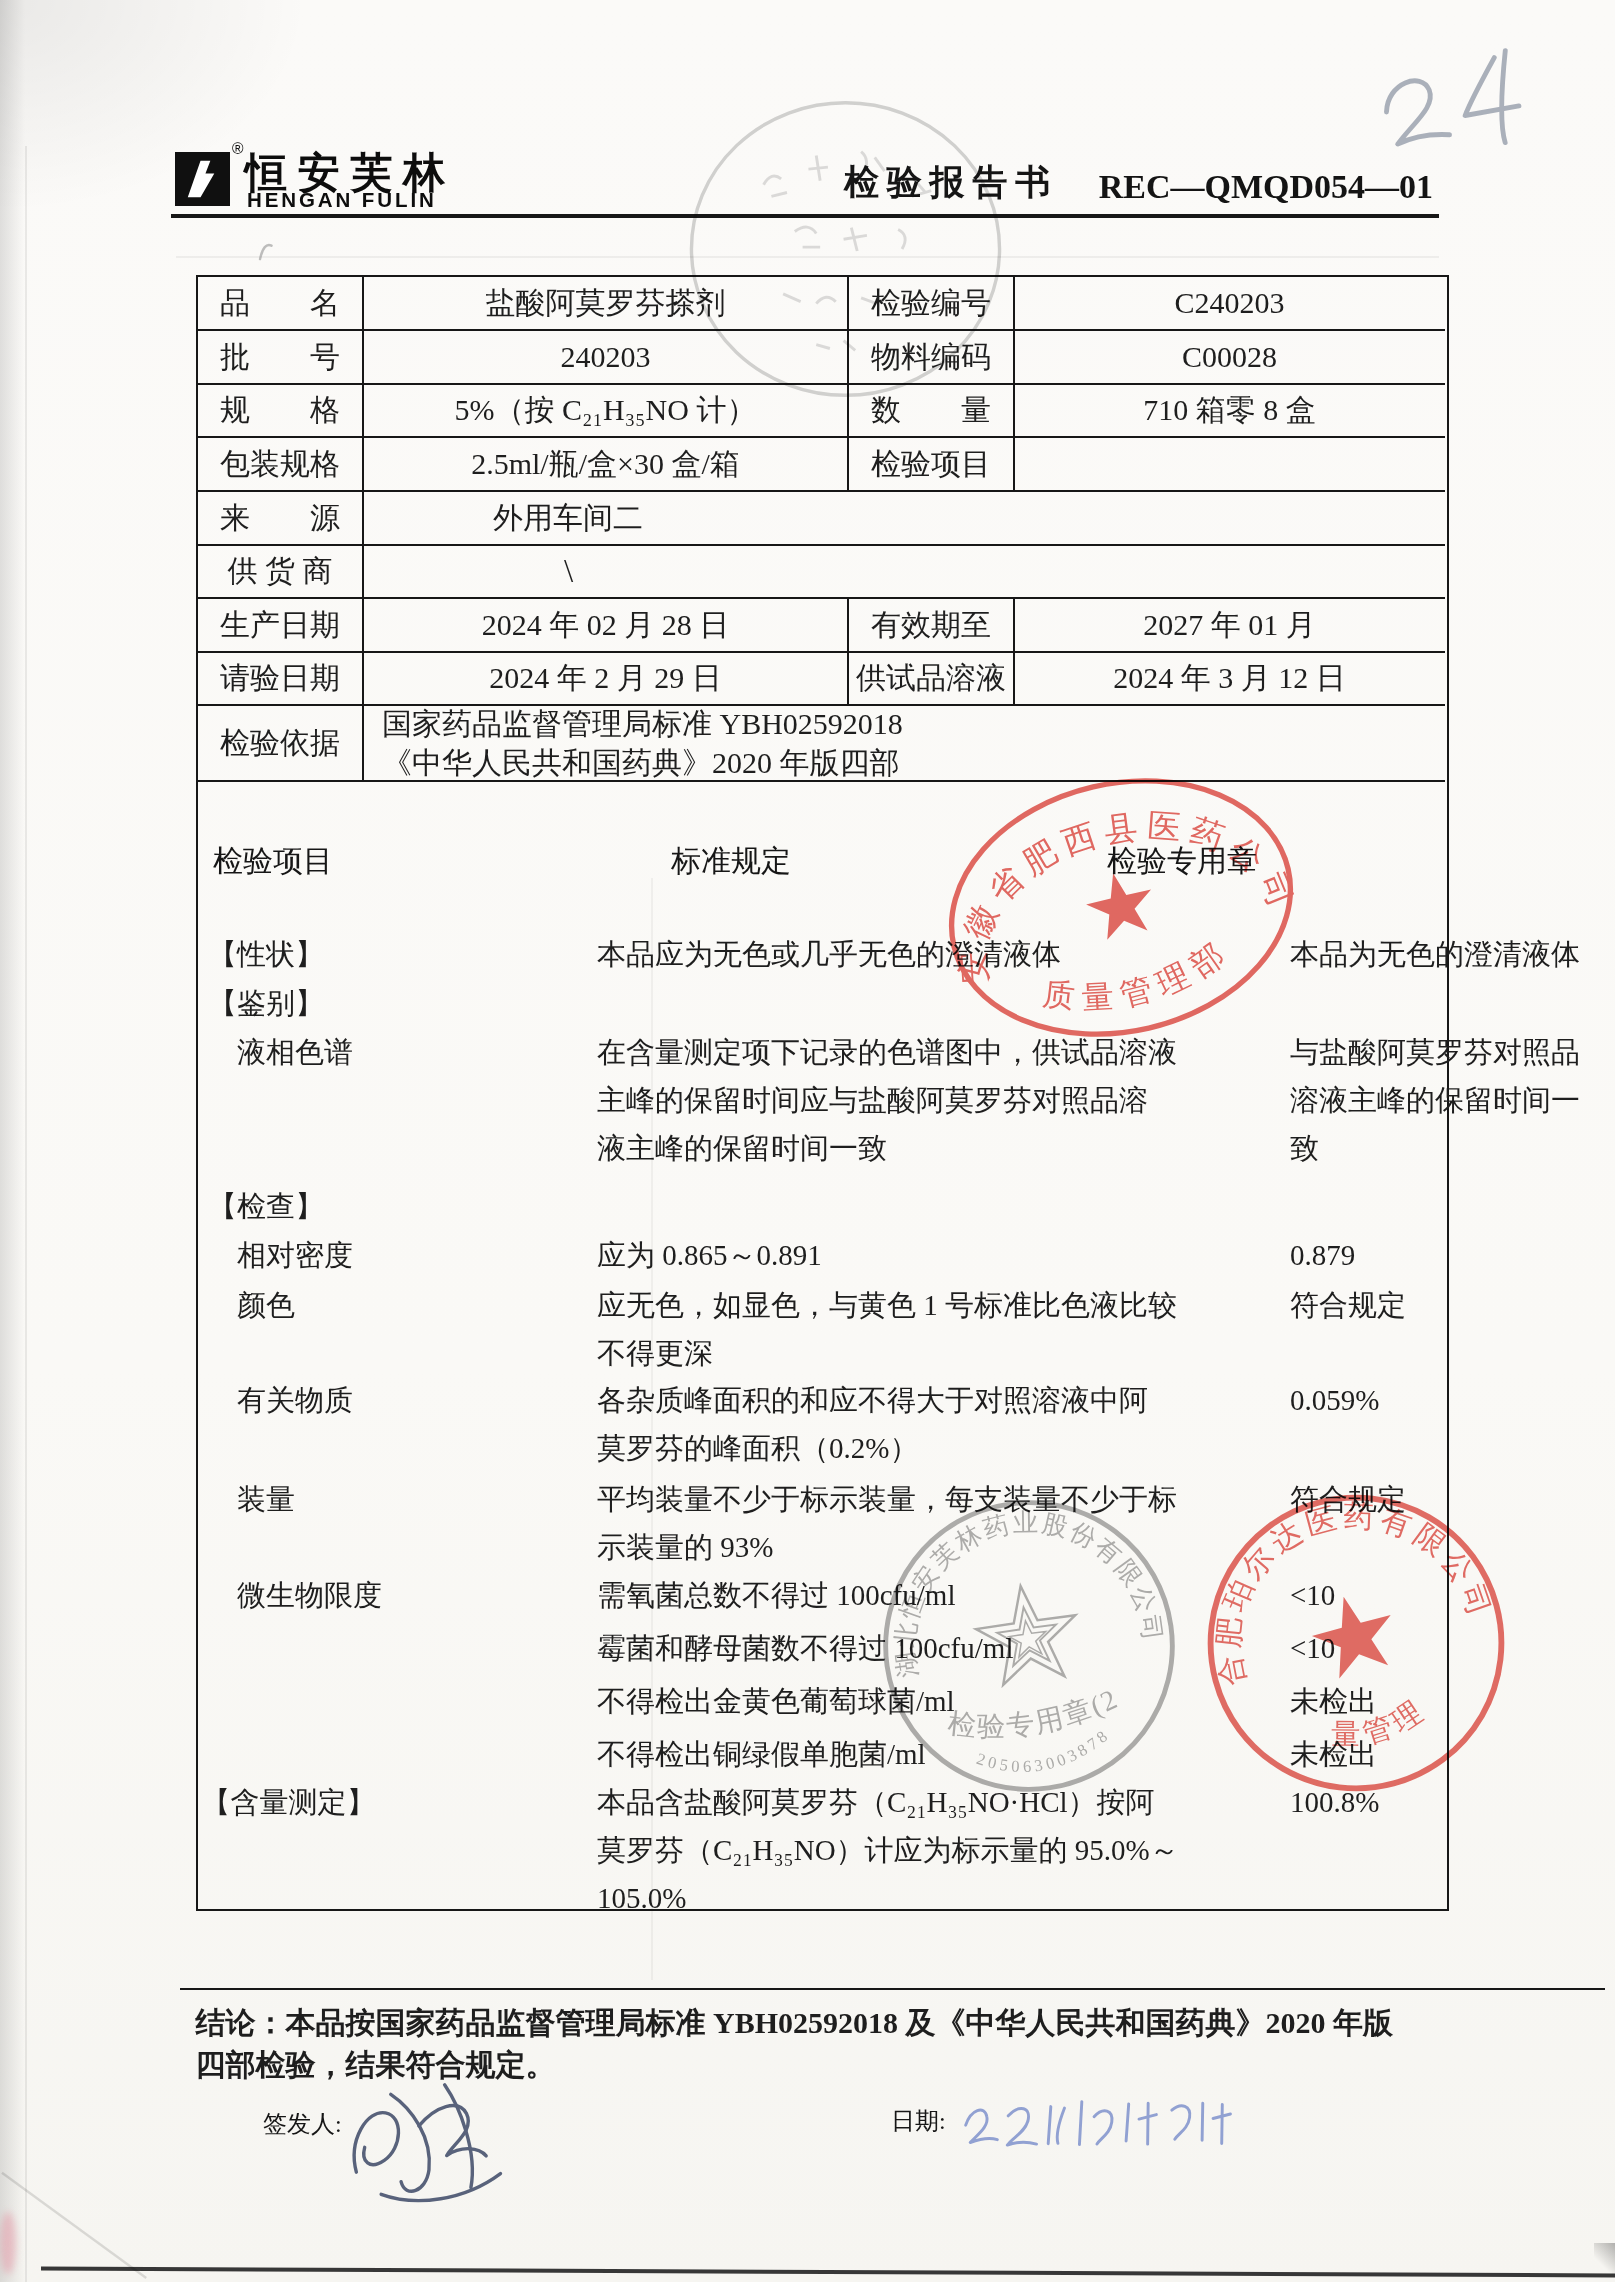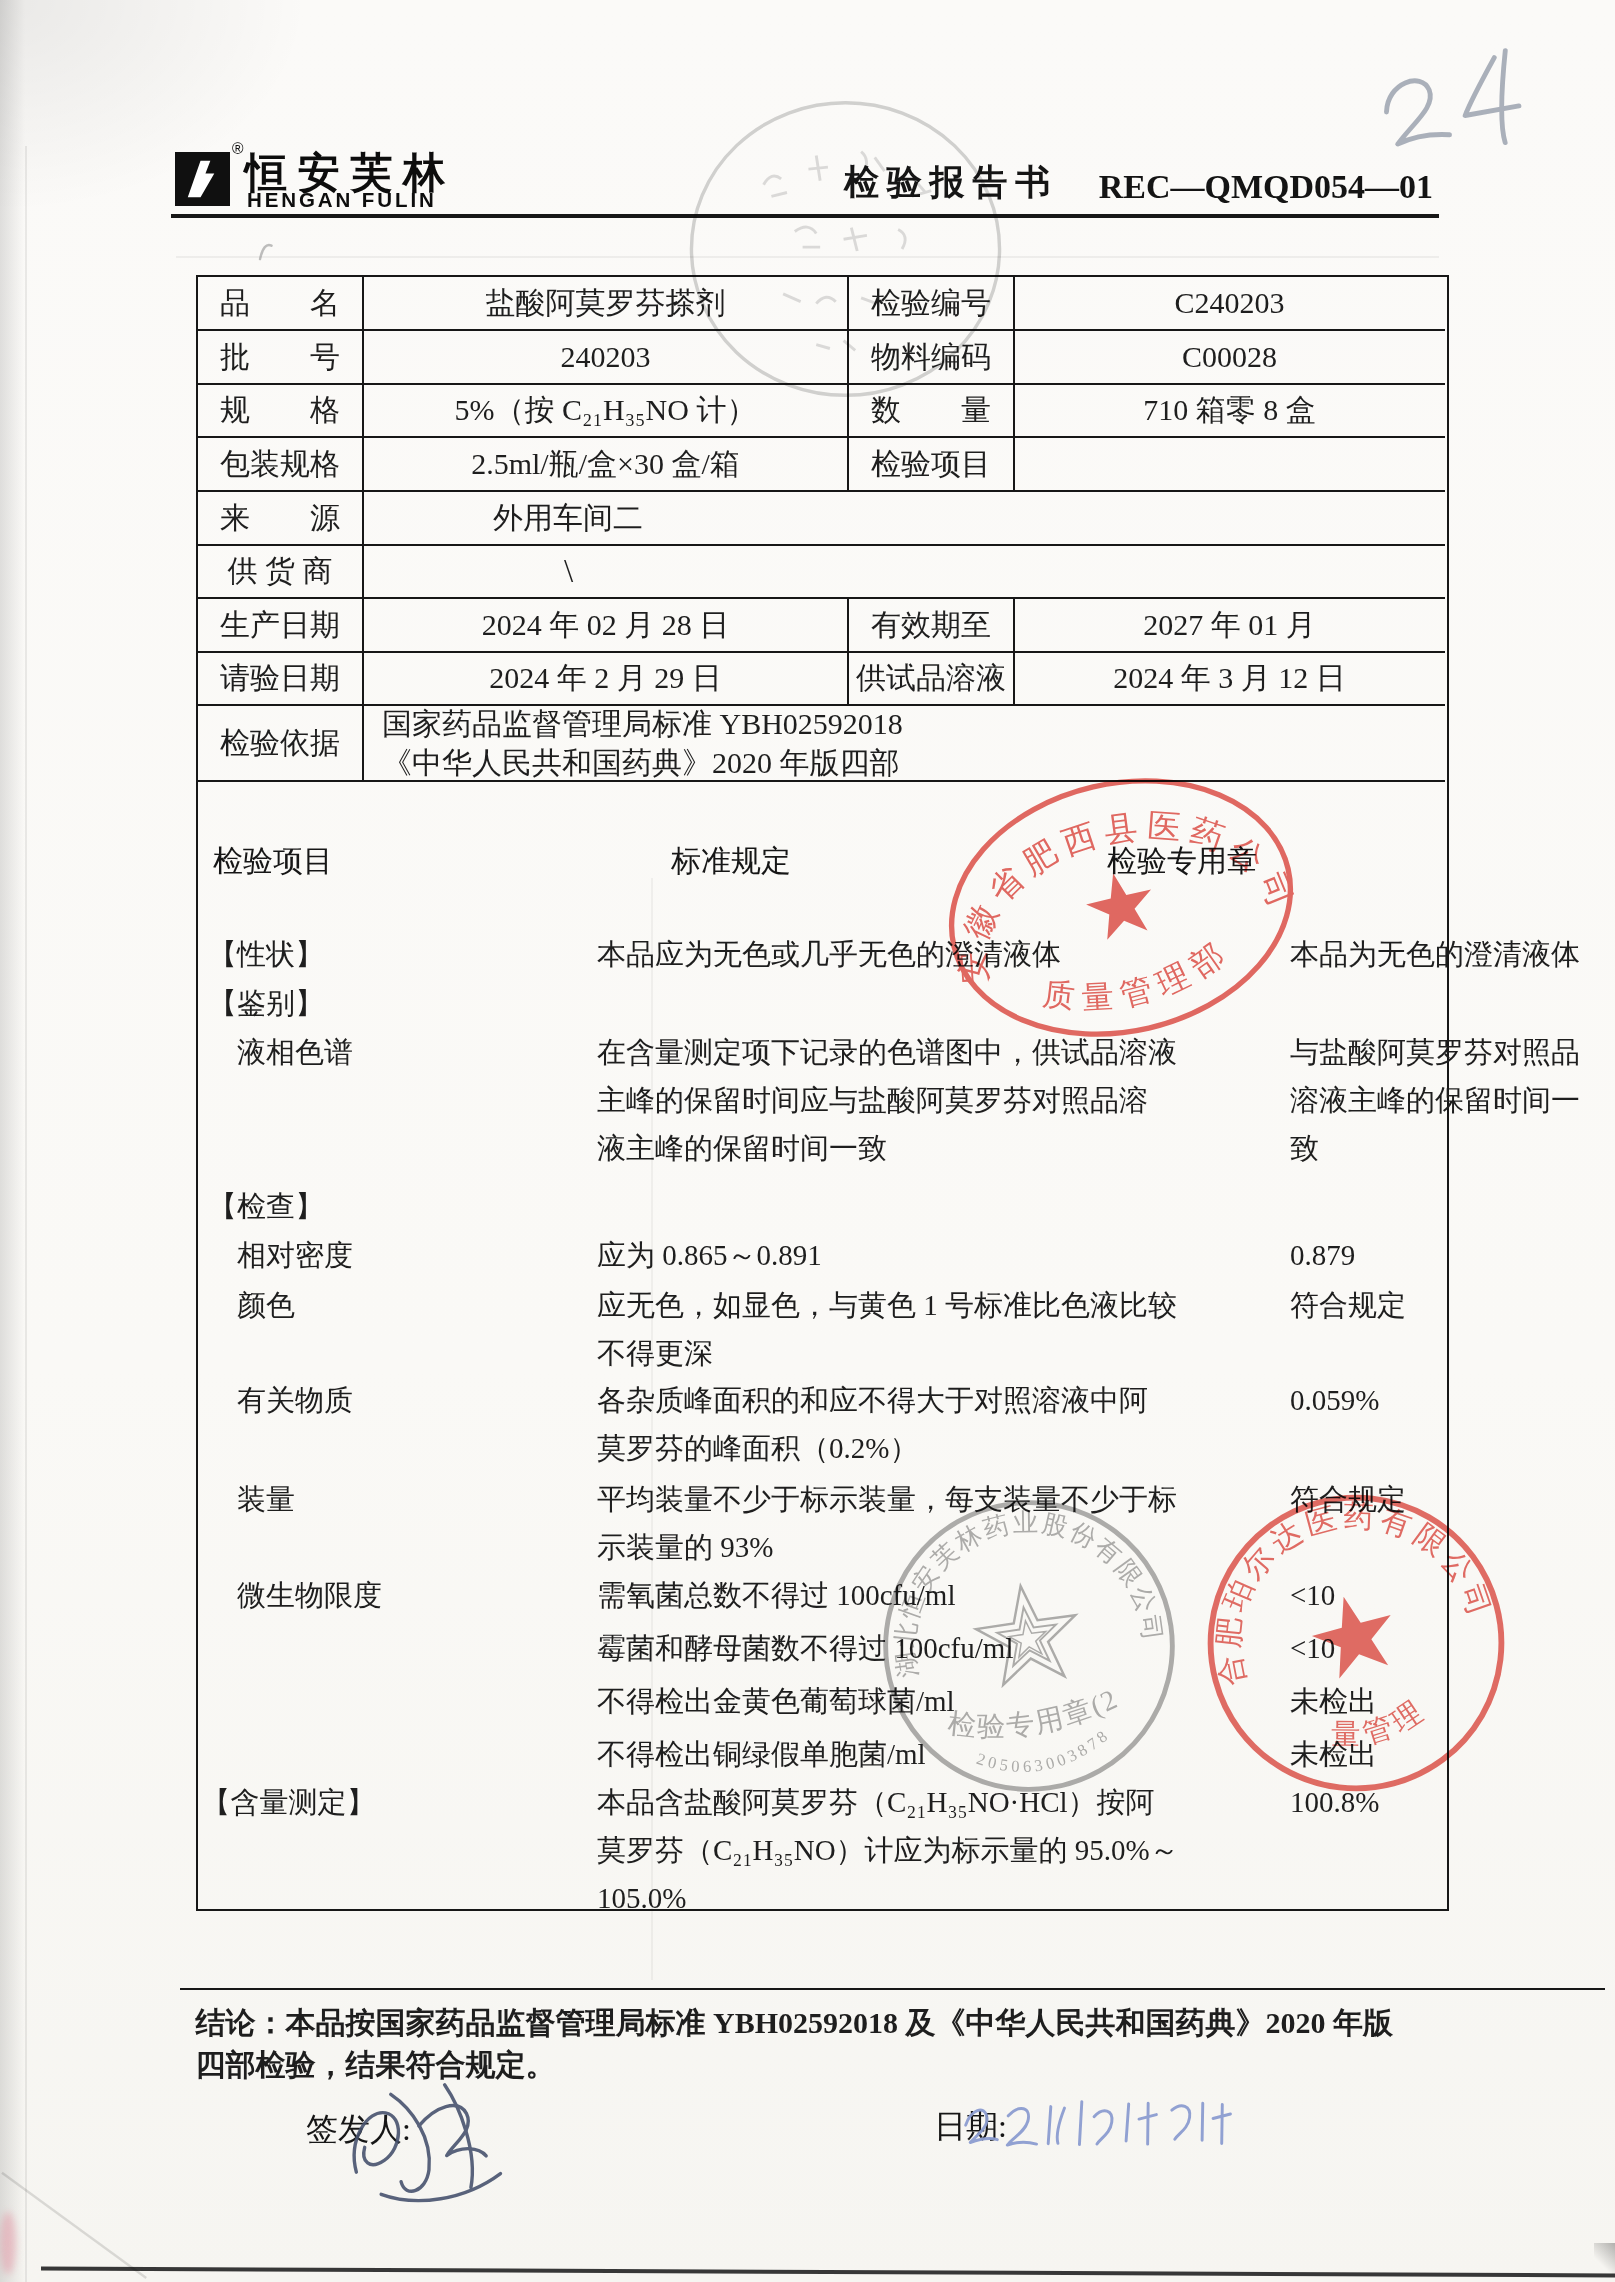--- a/index.html
+++ b/index.html
@@ -39,21 +39,21 @@
   .rh{z-index:2;font-size:30px;color:#161616;}
   .rrow{position:absolute;z-index:2;}
   .item{position:absolute;font-size:29px;white-space:nowrap;}
   .stdcol{position:absolute;left:417px;width:683px;}
   .rescol{position:absolute;left:1110px;width:332px;}
   .ln{font-size:29px;line-height:48px;white-space:nowrap;}
   .ln-wide{font-size:29px;line-height:53px;white-space:nowrap;}
   
   .concl{left:180px;top:1988px;width:1425px;box-sizing:border-box;border-top:2.9px solid #171717;padding:11.7px 15.6px 0 15.6px;z-index:2;}
   .concl div{font-size:30px;font-weight:600;line-height:42px;}
-  .flabel{z-index:2;font-size:32px;color:#161616;margin-left:43px;}
+  .flabel{z-index:2;font-size:24px;color:#161616;}
   
   .stamp{z-index:4;mix-blend-mode:multiply;pointer-events:none;}
   .hand{z-index:5;pointer-events:none;}
   svg text{font-family:"Liberation Serif","DejaVu Serif",serif;}
 </style>
 </head>
 <body>
 
 <div class="page">
 

